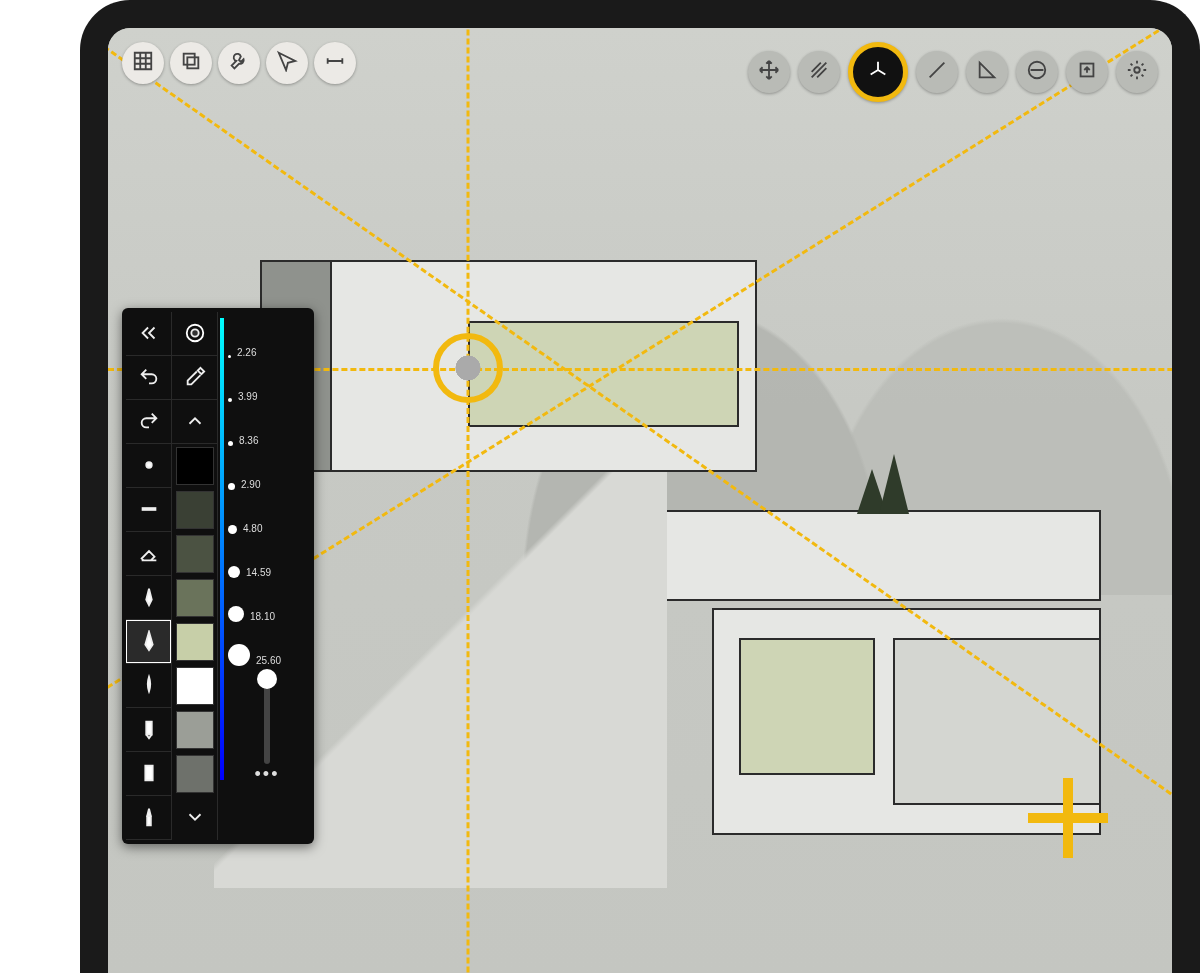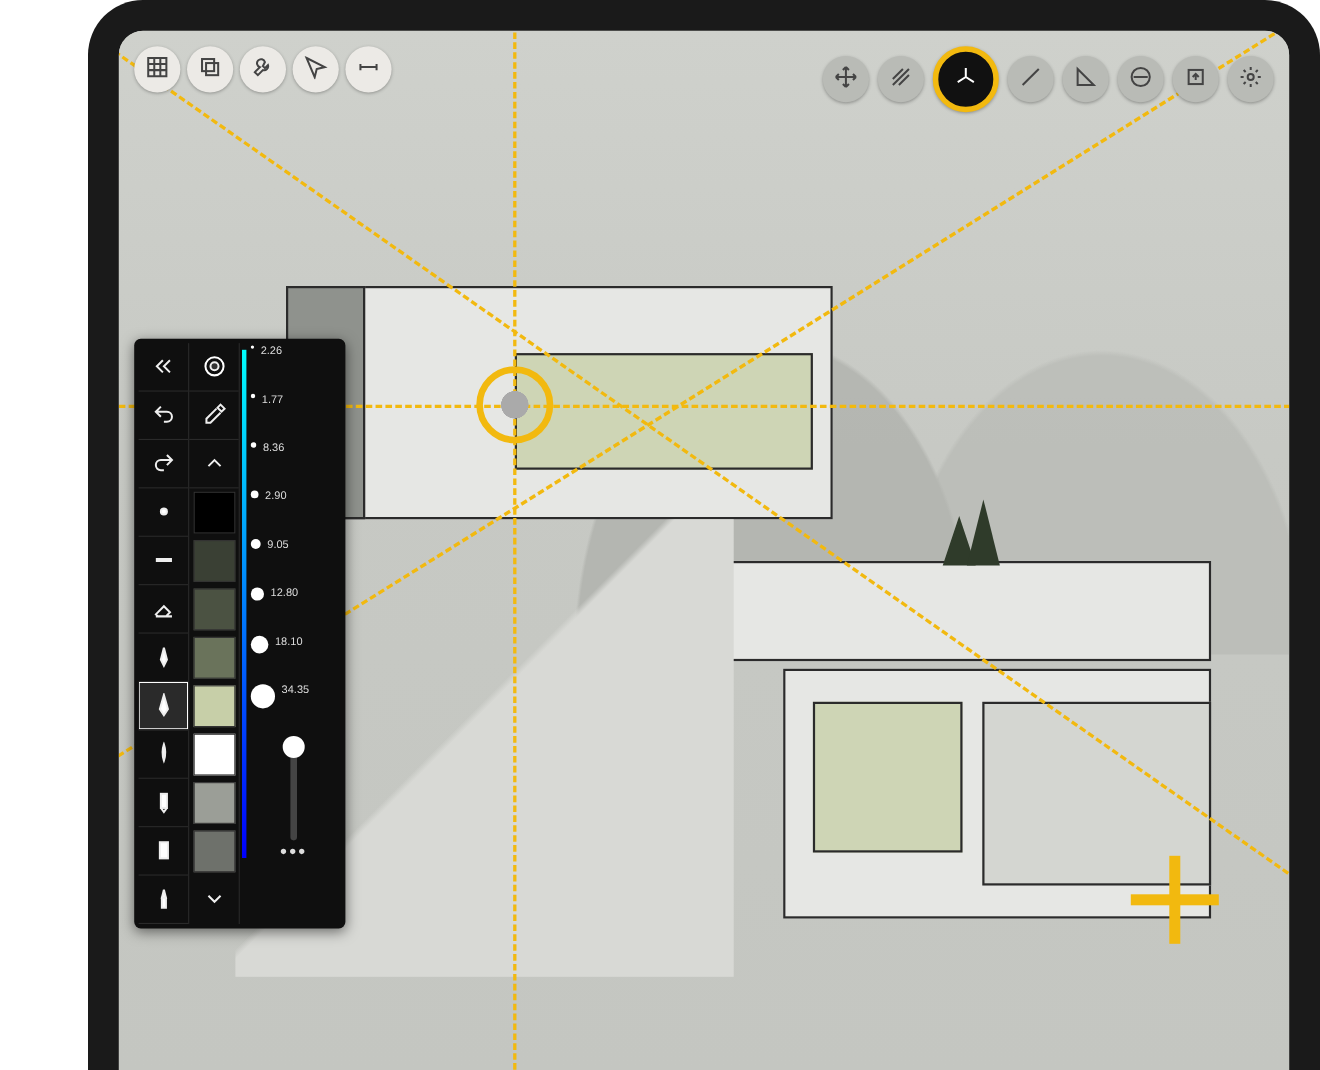--- a/index.html
+++ b/index.html
@@ -92,21 +92,21 @@
   .col.tools { width:46px; border-right:1px solid #2a2a2a; }
   .col.swatches { width:46px; border-right:1px solid #2a2a2a; }
   .col.sizes { flex:1; padding:2px 4px; }
   .cell {
     height:44px; display:flex; align-items:center; justify-content:center;
     border-bottom:1px solid #2a2a2a;
   }
   .cell.sel { background:#2a2a2a; box-shadow:inset 0 0 0 1px #fff; }
   .cell svg { width:22px; height:22px; stroke:#eee; fill:none; stroke-width:2; }
   .swatch { width:38px; height:38px; margin:3px auto; border:1px solid #333; }
-  .size-row { display:flex; align-items:flex-start; gap:6px; height:44px; }
+  .size-row { display:flex; align-items:flex-end; gap:6px; height:44px; }
   .size-dot { background:#fff; border-radius:50%; }
   .size-lbl { color:#ddd; font-size:10px; }
   .size-bar {
     position:absolute; left:2px; top:6px; bottom:60px; width:4px;
     background:linear-gradient(180deg,#0ff,#00f);
   }
   .slider-track {
     position:relative; width:6px; height:90px; background:#444; border-radius:3px; margin:8px auto 0;
   }
   .slider-thumb {
@@ -325,45 +325,45 @@
       </div>
 
       <div class="col sizes" style="position:relative;padding-left:10px">
         <div class="size-bar"></div>
         <div class="size-row">
             <div class="size-dot" style="width:3px;height:3px"></div>
             <span class="size-lbl">2.26</span>
           </div>
         <div class="size-row">
             <div class="size-dot" style="width:4px;height:4px"></div>
-            <span class="size-lbl">1.77</span>
+            <span class="size-lbl">3.99</span>
           </div>
         <div class="size-row">
             <div class="size-dot" style="width:5px;height:5px"></div>
             <span class="size-lbl">8.36</span>
           </div>
         <div class="size-row">
             <div class="size-dot" style="width:7px;height:7px"></div>
             <span class="size-lbl">2.90</span>
           </div>
         <div class="size-row">
             <div class="size-dot" style="width:9px;height:9px"></div>
-            <span class="size-lbl">9.05</span>
+            <span class="size-lbl">4.80</span>
           </div>
         <div class="size-row">
             <div class="size-dot" style="width:12px;height:12px"></div>
-            <span class="size-lbl">12.80</span>
+            <span class="size-lbl">14.59</span>
           </div>
         <div class="size-row">
             <div class="size-dot" style="width:16px;height:16px"></div>
             <span class="size-lbl">18.10</span>
           </div>
         <div class="size-row">
             <div class="size-dot" style="width:22px;height:22px"></div>
-            <span class="size-lbl">34.35</span>
+            <span class="size-lbl">25.60</span>
           </div>
         <div class="slider-track">
           <div class="slider-thumb"></div>
         </div>
         <div class="more-dots">•••</div>
       </div>
     </div>
 
   </div>
 </div>

